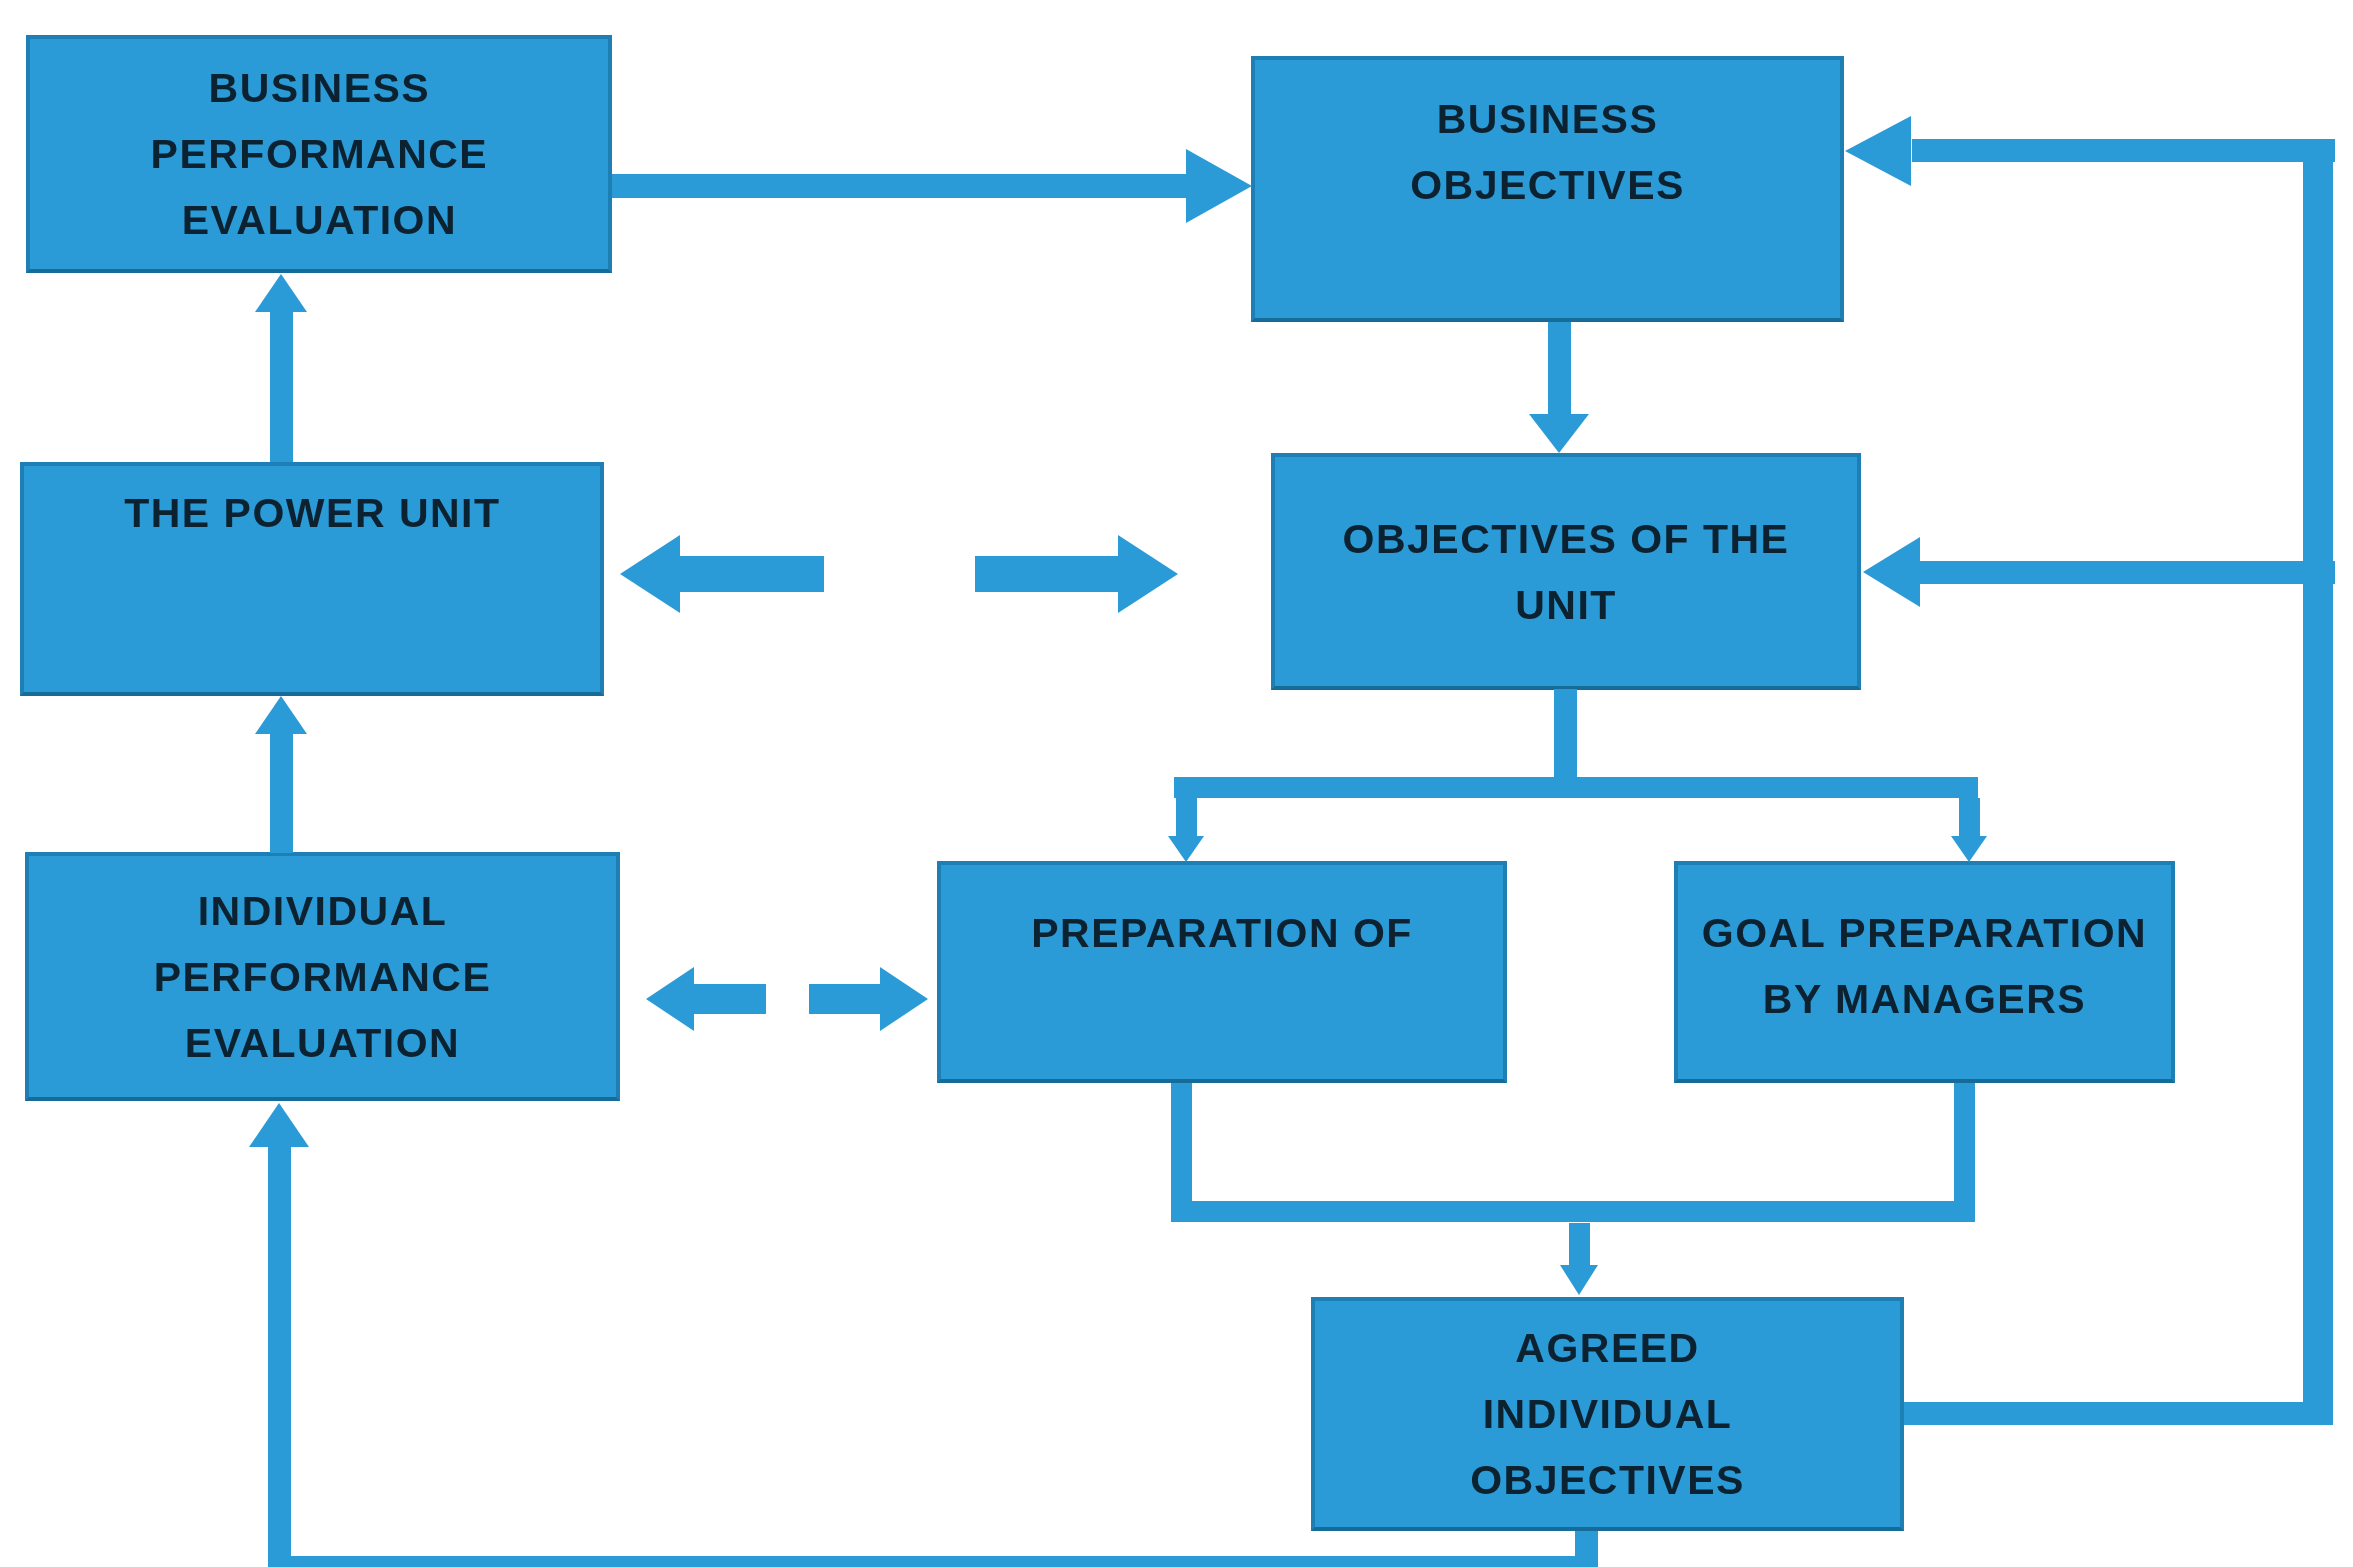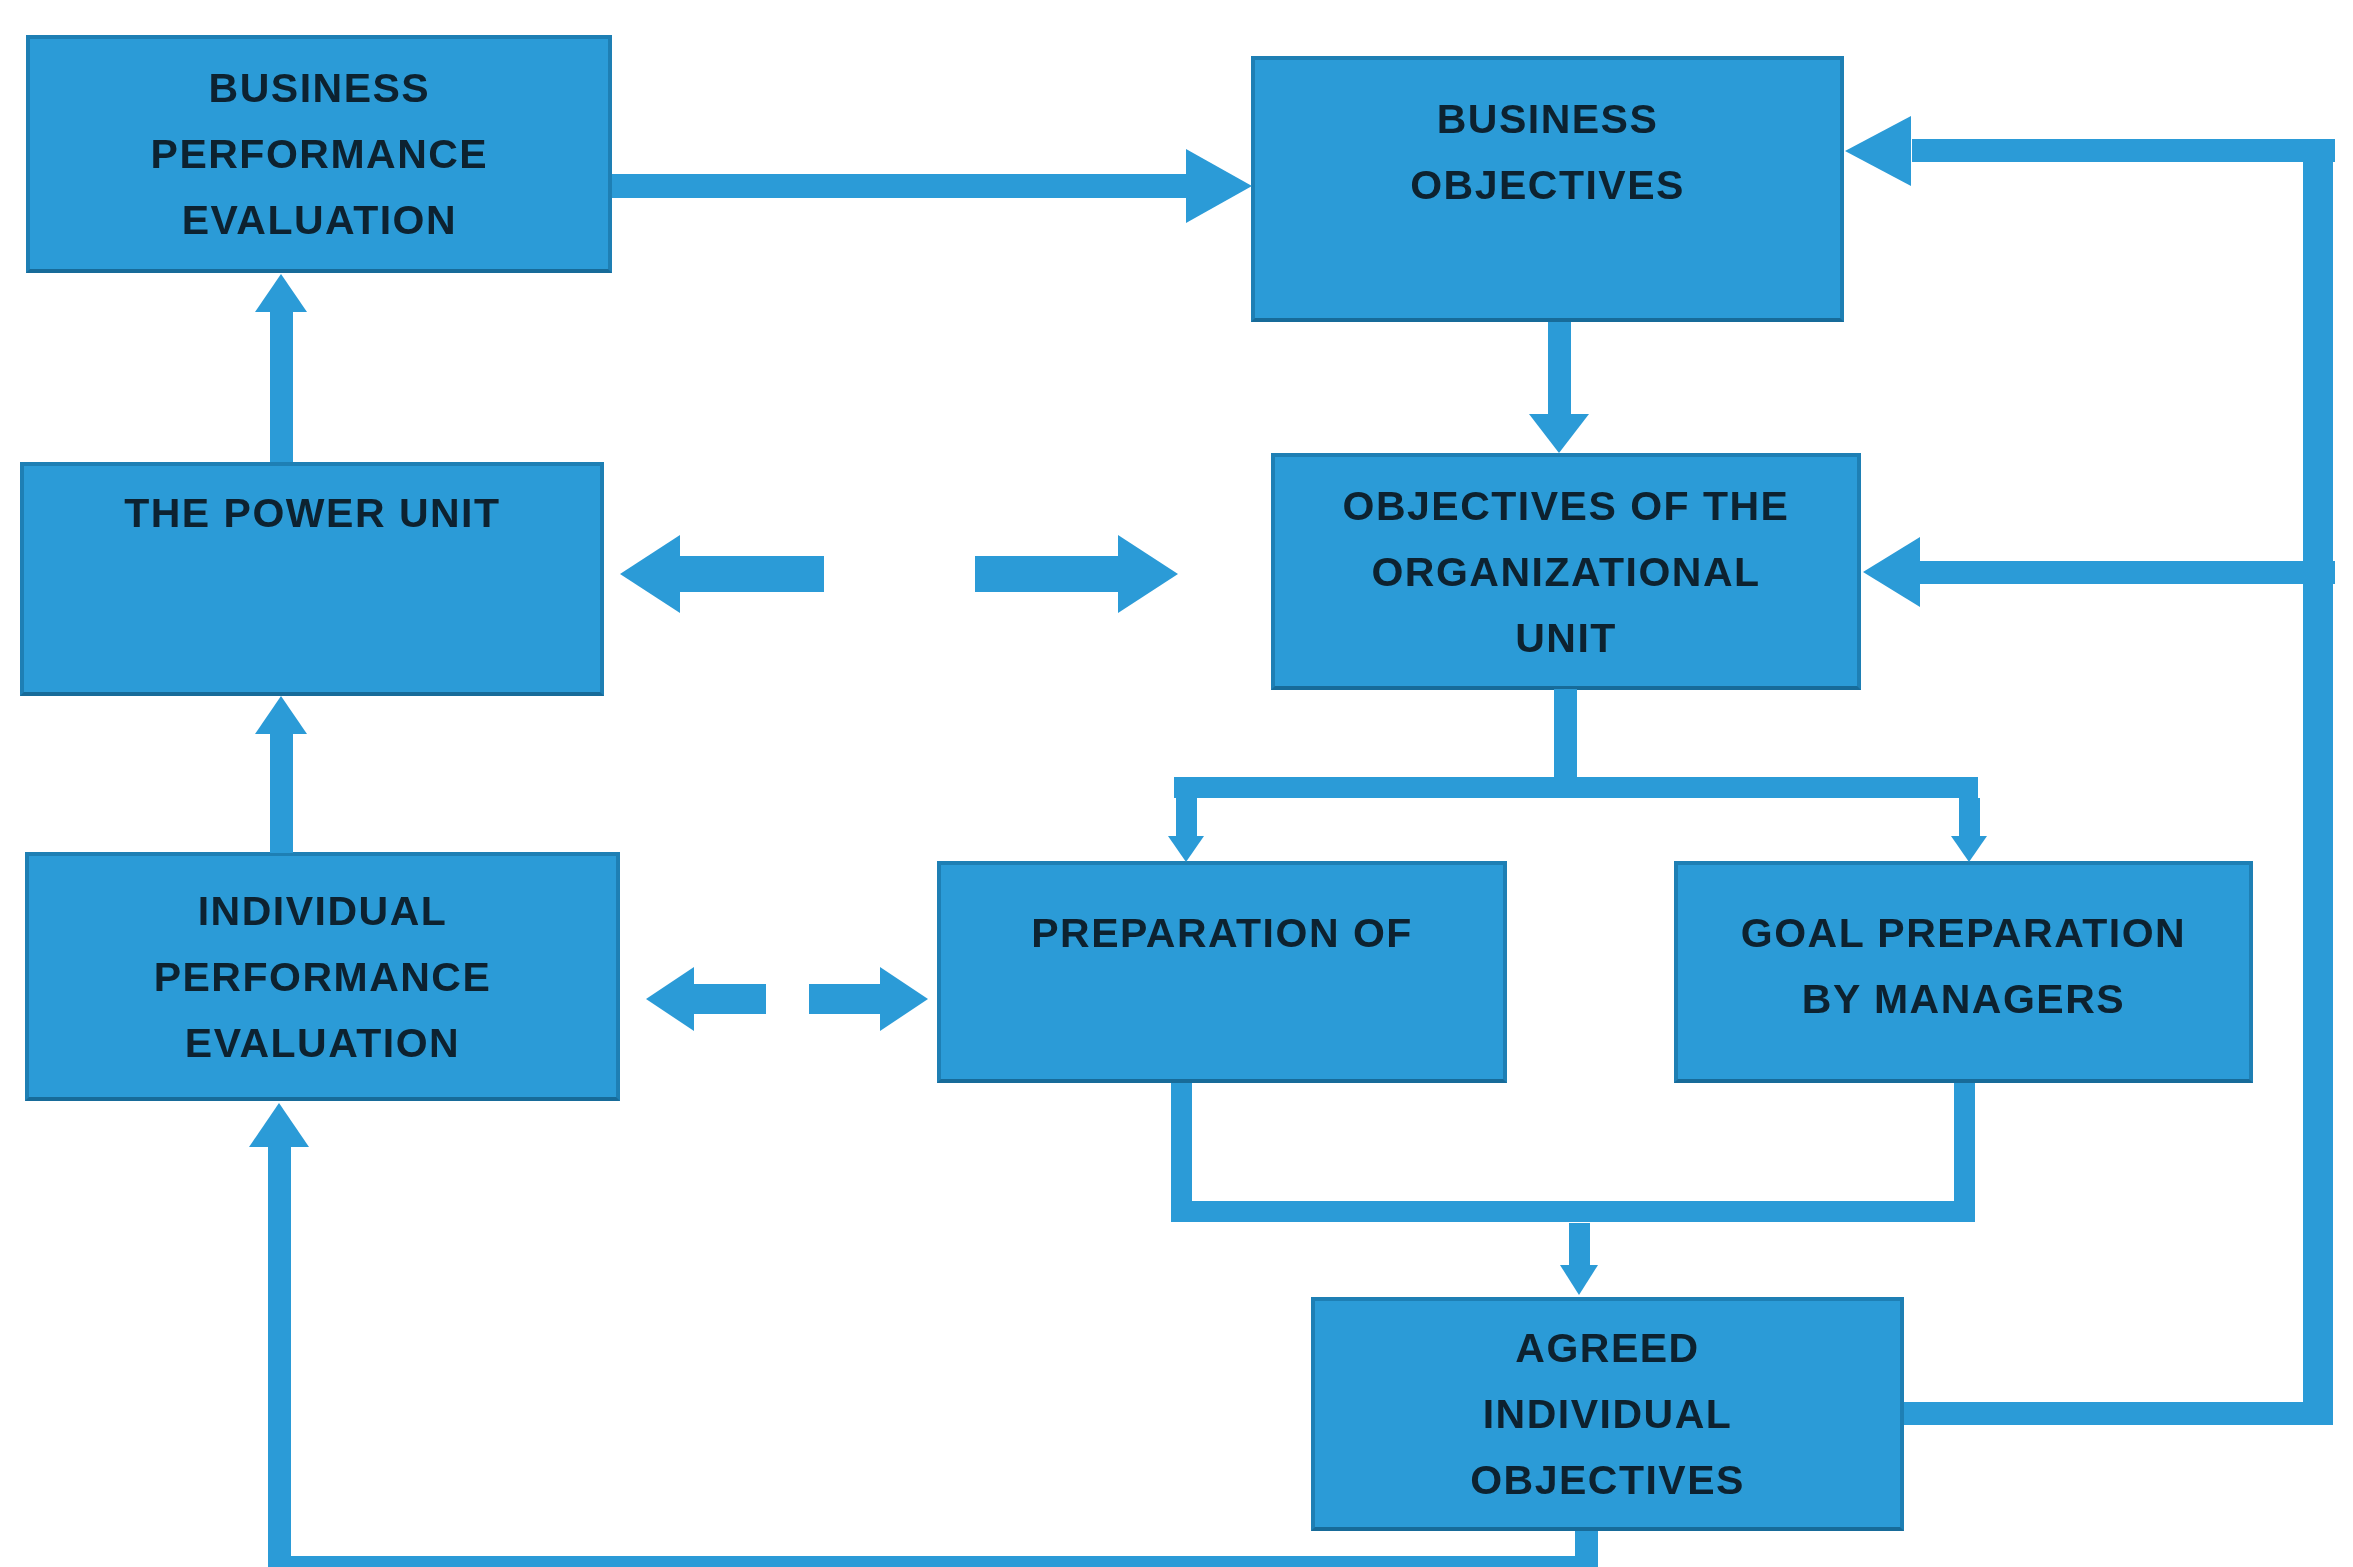--- a/index.html
+++ b/index.html
@@ -47,35 +47,34 @@
     <div>BUSINESS</div>
     <div>OBJECTIVES</div>
   </div>
 
   <div class="node top-align" style="left:20.4px;top:450px;width:584px;height:234px;padding-top:13.6px;">
     <div>THE POWER UNIT</div>
   </div>
 
   <div class="node" style="left:1271px;top:441px;width:590px;height:237px;">
     <div>OBJECTIVES OF THE</div>
-    <div>ORGANIZATIONAL</div>
     <div>UNIT</div>
   </div>
 
   <div class="node" style="left:25px;top:840px;width:595px;height:249px;">
     <div>INDIVIDUAL</div>
     <div>PERFORMANCE</div>
     <div>EVALUATION</div>
   </div>
 
   <div class="node top-align" style="left:937px;top:849px;width:570px;height:222px;padding-top:35px;gap:22px;">
     <div>PREPARATION OF</div>
   </div>
 
-  <div class="node top-align" style="left:1674px;top:849px;width:579px;height:222px;padding-top:35px;">
+  <div class="node top-align" style="left:1674px;top:849px;width:501px;height:222px;padding-top:35px;">
     <div>GOAL PREPARATION</div>
     <div>BY MANAGERS</div>
   </div>
 
   <div class="node" style="left:1311px;top:1285px;width:593px;height:234px;">
     <div>AGREED</div>
     <div>INDIVIDUAL</div>
     <div>OBJECTIVES</div>
   </div>
 

